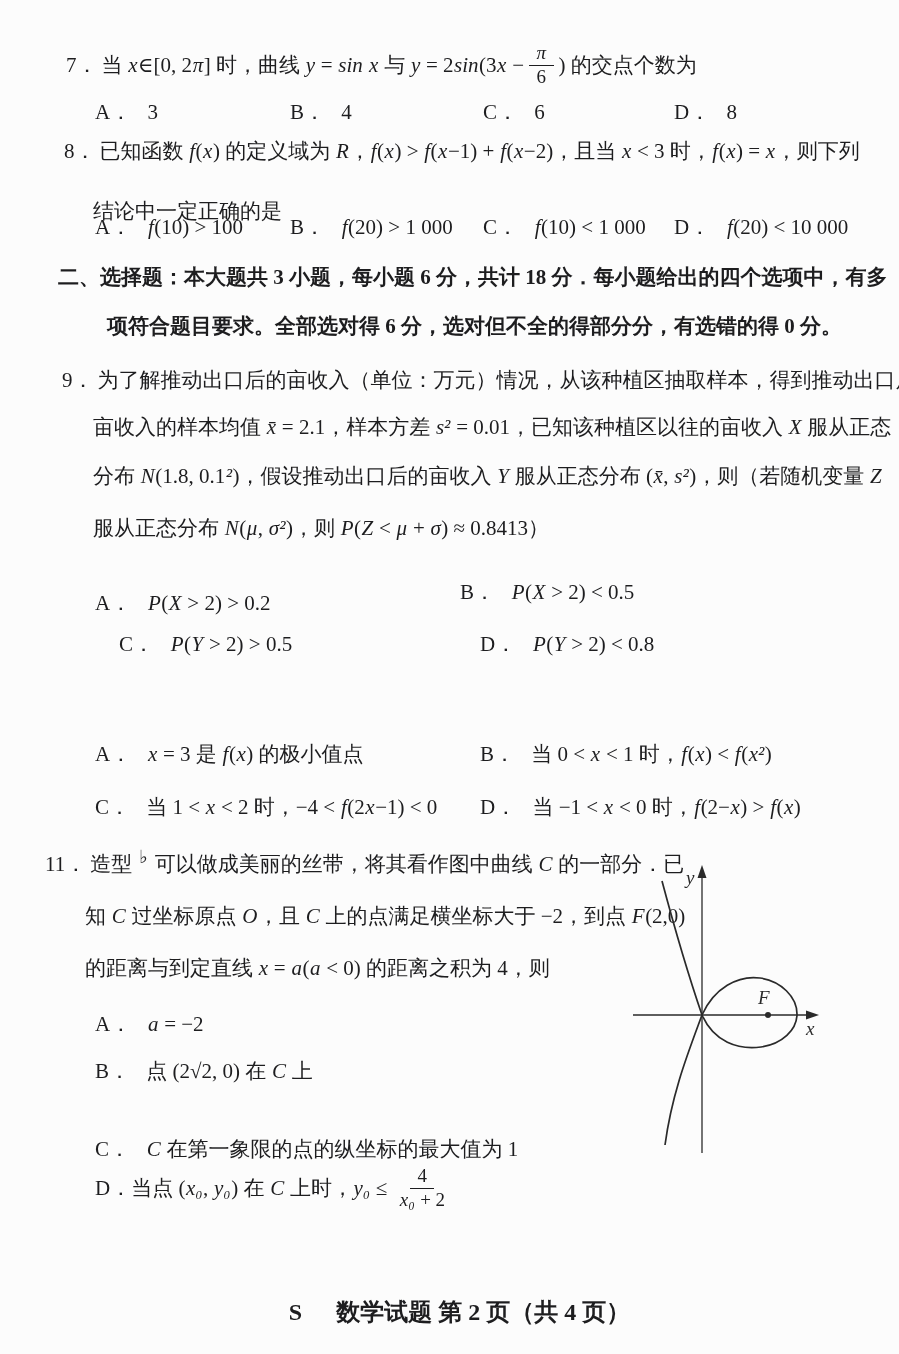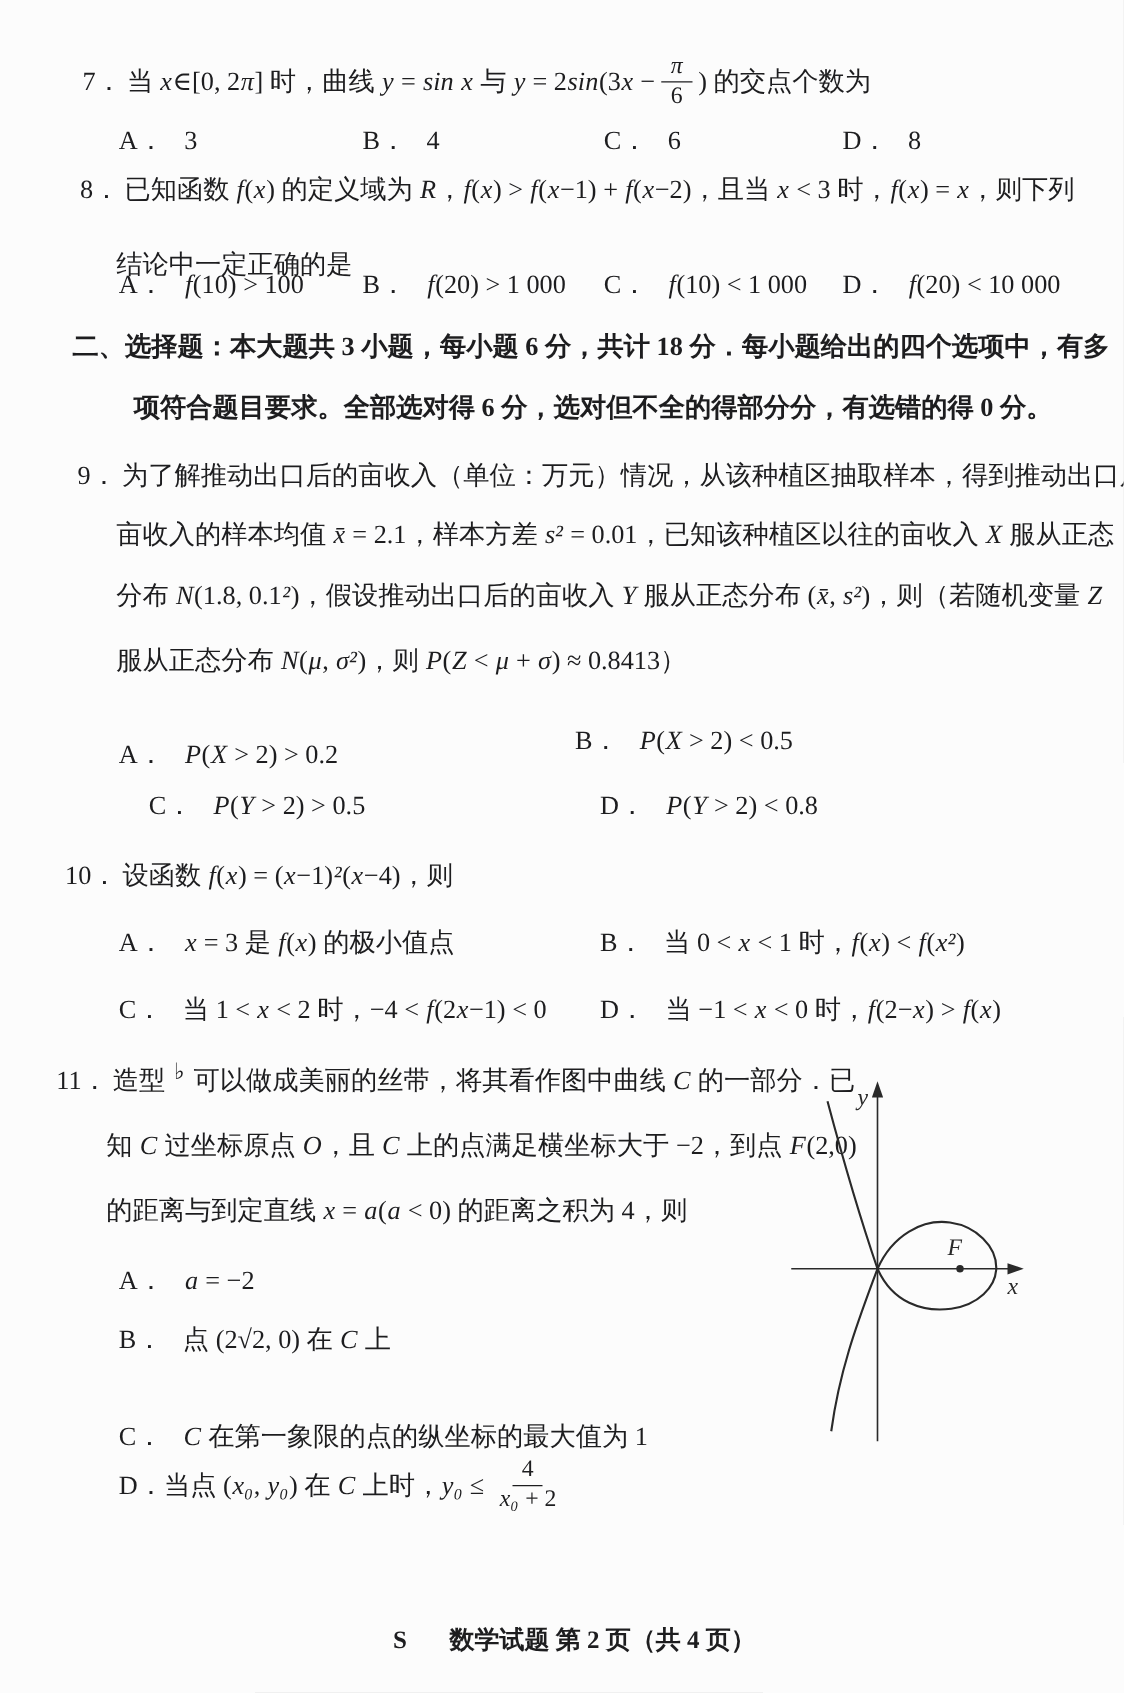--- a/index.html
+++ b/index.html
@@ -17,21 +17,21 @@
   .bold{font-weight:bold;}
   .frac{display:inline-flex;flex-direction:column;align-items:center;
         vertical-align:middle;margin:0 5px;font-size:19px;line-height:1.2;}
   .frac .fnum{padding:0 7px;border-bottom:1.4px solid #1d1d1f;}
   .frac .fden{padding:0 7px;}
   .flat{position:relative;top:-8px;font-size:18px;margin:0 7px;}
   .fig{position:absolute;}
   .fig path,.fig line{stroke:#2a2a2a;fill:none;}
   .fig text{fill:#2a2a2a;font-style:italic;font-size:19px;
             font-family:"Liberation Serif","DejaVu Serif",serif;}
-  .footer{text-align:center;font-weight:bold;font-size:20px;padding-left:20px;}
+  .footer{text-align:center;font-weight:bold;font-size:24px;padding-left:20px;}
   .footer .fcode{margin-right:34px;}
 </style>
 </head>
 <body>
 
 <div class="page">
 
   <div class="line row" style="left:66px;top:38px;height:54px;">
     <span class="qnum">7．</span>
     <span>当 <i>x</i>∈[0, 2<i>π</i>] 时，曲线 <i>y</i> = <i>sin</i> <i>x</i> 与 <i>y</i> = 2<i>sin</i>(3<i>x</i> −</span>
@@ -110,23 +110,20 @@
   </div>
   <div class="line opt" style="left:95px;top:630px;margin-left:24px;">
     <span class="lab">C．</span>
     <span><i>P</i>(<i>Y</i> &gt; 2) &gt; 0.5</span>
   </div>
   <div class="line opt" style="left:480px;top:630px;">
     <span class="lab">D．</span>
     <span><i>P</i>(<i>Y</i> &gt; 2) &lt; 0.8</span>
   </div>
 
-  <div class="line" style="left:52px;top:686px;">
-    <span class="qnum">10．</span><span>设函数 <i>f</i>(<i>x</i>) = (<i>x</i>−1)<i>²</i>(<i>x</i>−4)，则</span>
-  </div>
   <div class="line opt" style="left:95px;top:740px;">
     <span class="lab">A．</span>
     <span><i>x</i> = 3 是 <i>f</i>(<i>x</i>) 的极小值点</span>
   </div>
   <div class="line opt" style="left:480px;top:740px;">
     <span class="lab">B．</span>
     <span>当 0 &lt; <i>x</i> &lt; 1 时，<i>f</i>(<i>x</i>) &lt; <i>f</i>(<i>x²</i>)</span>
   </div>
   <div class="line opt" style="left:95px;top:793px;">
     <span class="lab">C．</span>

